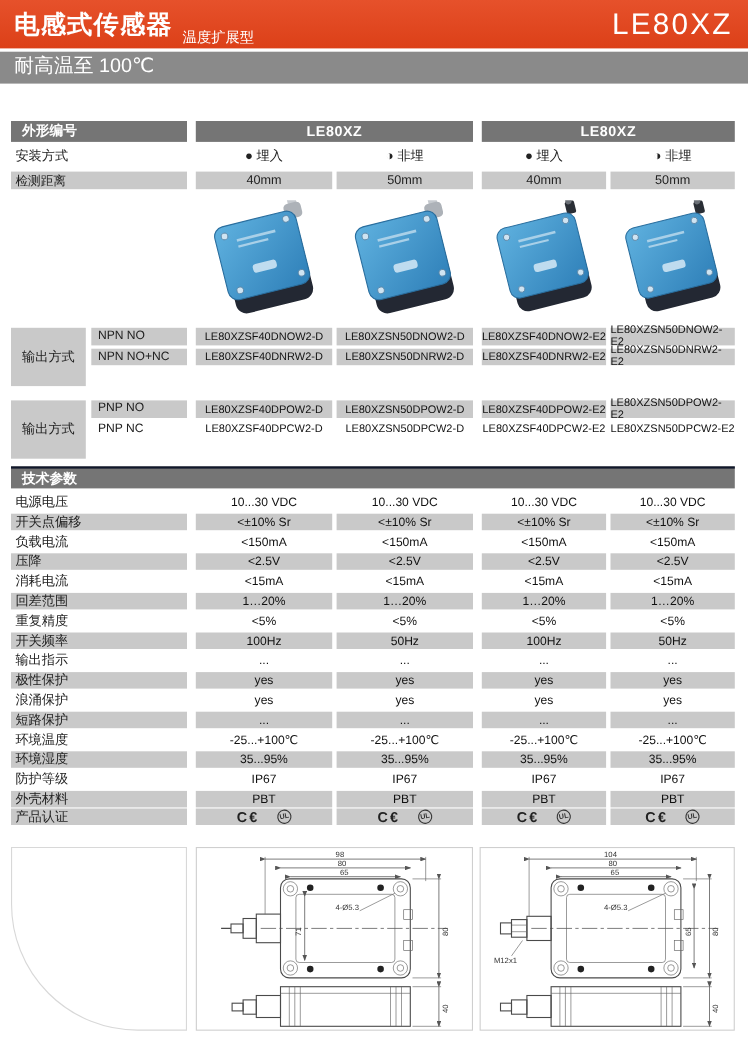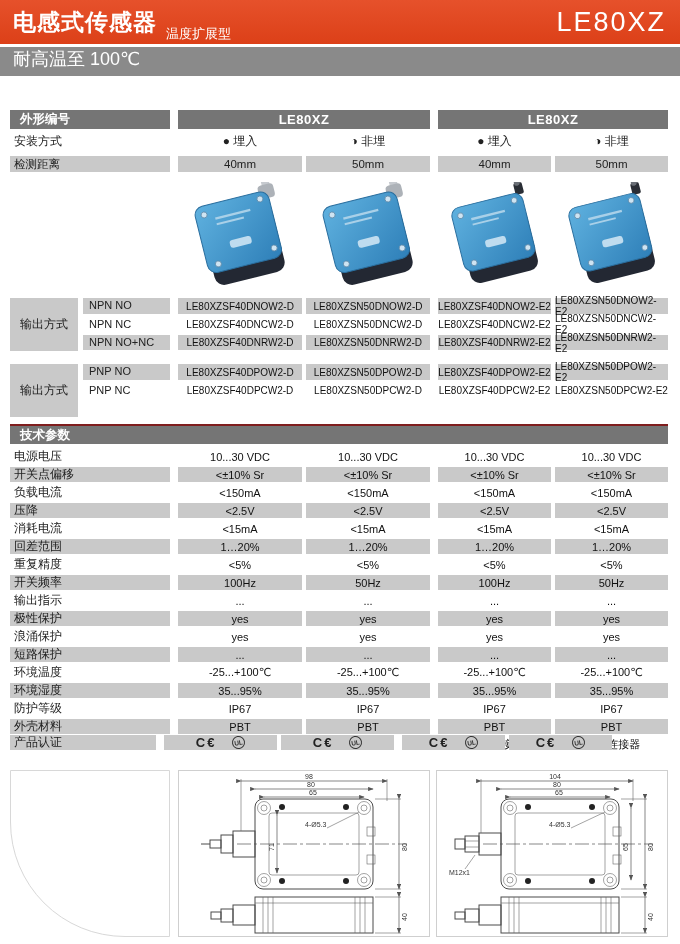--- a/index.html
+++ b/index.html
@@ -54,21 +54,21 @@
   .bigcell { position:absolute; left:0; top:1px; width:68px; height:53px; background:#C9C9C9;
              display:flex; align-items:center; justify-content:center; font-size:12px; color:#222; }
   .orows { margin-left:73px; }
   .orow { display:flex; height:18.3px; align-items:center; }
   .otype { width:87px; height:15.5px; line-height:15.5px; padding-left:6px; font-size:11px; margin-right:8px; }
   .opart { height:15.5px; display:flex; align-items:center; justify-content:center; font-size:10px; color:#111; }
   .orow.gray .otype, .orow.gray .opart { background:#C9C9C9; }
 
   
   .techbar { position:absolute; top:348px; left:0; width:658px; height:20px; background:#757575;
-             border-top:2px solid #7f1d1d; color:#fff; font-weight:bold; font-size:12.5px;
+             border-top:2px solid #0f172a; color:#fff; font-weight:bold; font-size:12.5px;
              display:flex; align-items:center; padding-left:10px; }
   .specrows { position:absolute; top:370px; left:0; width:658px; }
   .srow { display:flex; height:18px; align-items:flex-end; }
   .slabel { width:160px; height:15px; line-height:15px; padding-left:4px; font-size:12px; color:#222; margin-right:8px; }
   .sval { height:15px; display:flex; align-items:center; justify-content:center; font-size:11px; color:#111; }
   .srow.gray .slabel, .srow.gray .sval { background:#C9C9C9; }
   .certwrap { display:flex; align-items:center; gap:16px; }
   .ce { font-size:13px; font-weight:bold; letter-spacing:2px; color:#222; }
   .ulmark { width:13px; height:13px; border:1.3px solid #333; border-radius:50%;
             font-size:6.5px; font-weight:bold; color:#333; display:flex; align-items:center;
@@ -224,27 +224,20 @@
       <div class="orows">
 
           <div class="orow gray">
             <div class="otype">NPN NO</div>
             <div class="opart mc1">LE80XZSF40DNOW2-D</div>
             <div class="opart mc2">LE80XZSN50DNOW2-D</div>
             <div class="opart mc3">LE80XZSF40DNOW2-E2</div>
             <div class="opart mc4">LE80XZSN50DNOW2-E2</div>
           </div>
 
-          <div class="orow">
-            <div class="otype">NPN NC</div>
-            <div class="opart mc1">LE80XZSF40DNCW2-D</div>
-            <div class="opart mc2">LE80XZSN50DNCW2-D</div>
-            <div class="opart mc3">LE80XZSF40DNCW2-E2</div>
-            <div class="opart mc4">LE80XZSN50DNCW2-E2</div>
-          </div>
 
           <div class="orow gray">
             <div class="otype">NPN NO+NC</div>
             <div class="opart mc1">LE80XZSF40DNRW2-D</div>
             <div class="opart mc2">LE80XZSN50DNRW2-D</div>
             <div class="opart mc3">LE80XZSF40DNRW2-E2</div>
             <div class="opart mc4">LE80XZSN50DNRW2-E2</div>
           </div>
         </div>
     </div>
@@ -408,21 +401,21 @@
 
         <div class="srow">
           <div class="slabel">连接方式</div>
           <div class="sval mc1">端子连接</div>
           <div class="sval mc2">端子连接</div>
           <div class="sval mc3">M12 连接器</div>
           <div class="sval mc4">M12 连接器</div>
         </div>
       </div>
 
-    <div class="srow gray" style="position:absolute; top:656px; left:0; width:602px;">
+    <div class="srow gray" style="position:absolute; top:656px; left:0; width:658px;">
       <div class="slabel">产品认证</div>
       <div class="sval mc1">
         <span class="certwrap">
             <span class="ce">C€</span>
             <span class="ulmark">UL</span>
           </span>
       </div>
       <div class="sval mc2">
         <span class="certwrap">
             <span class="ce">C€</span>

